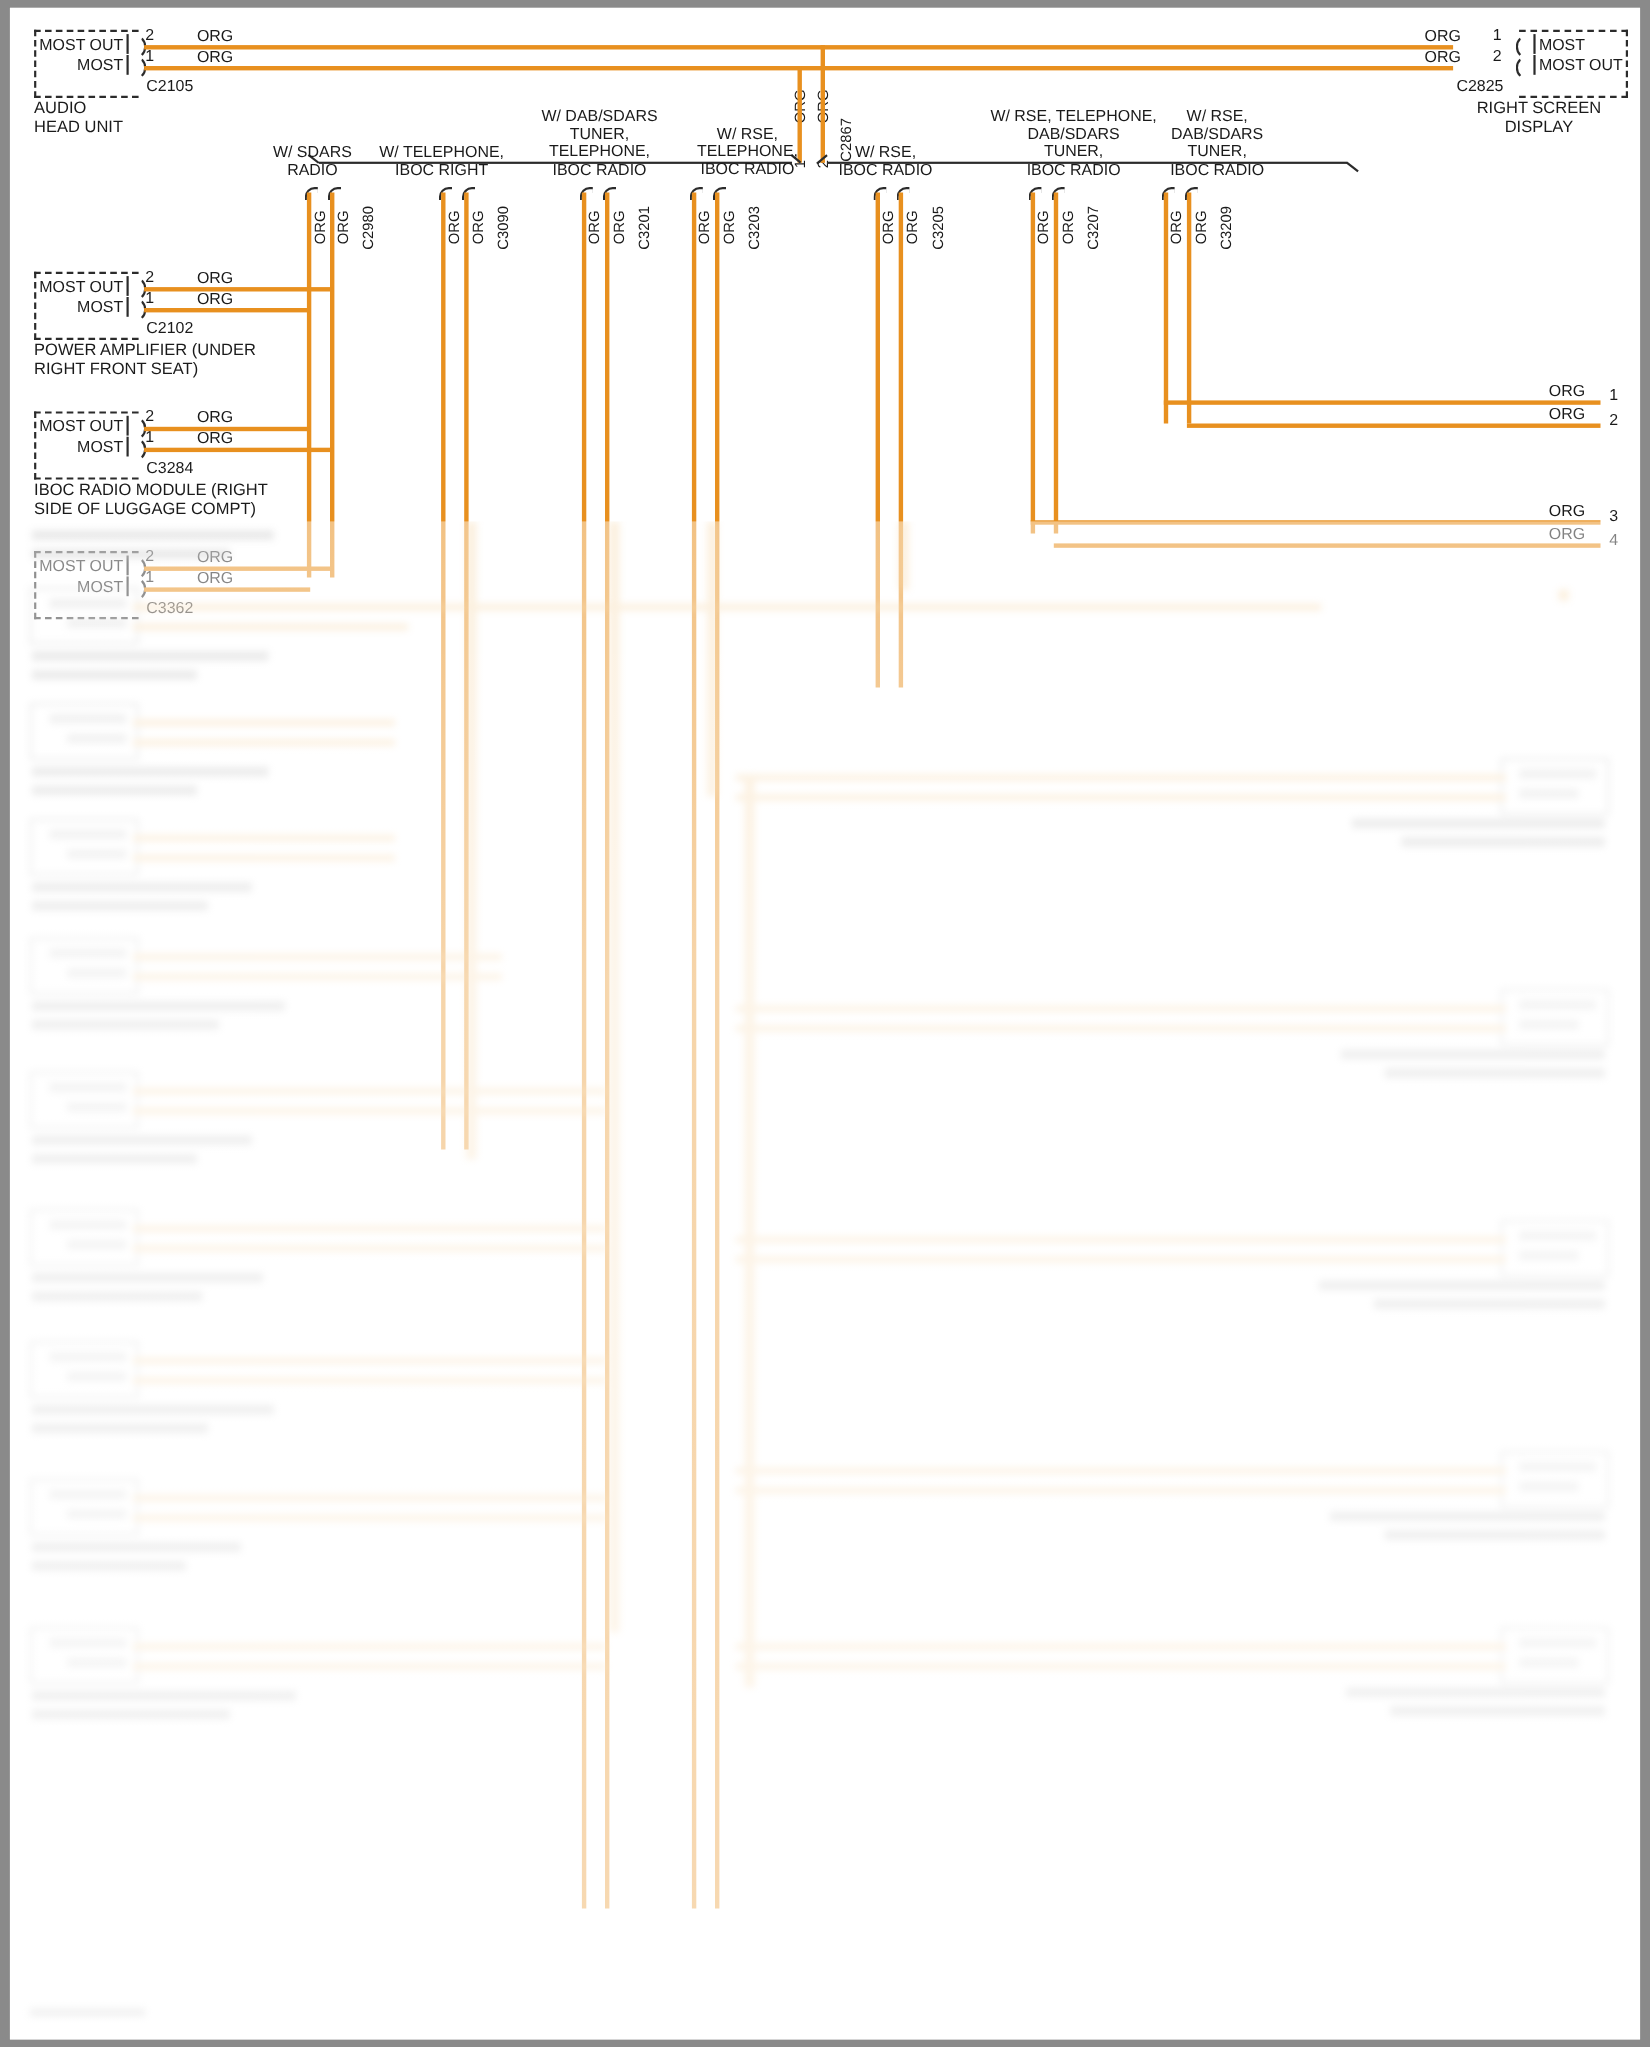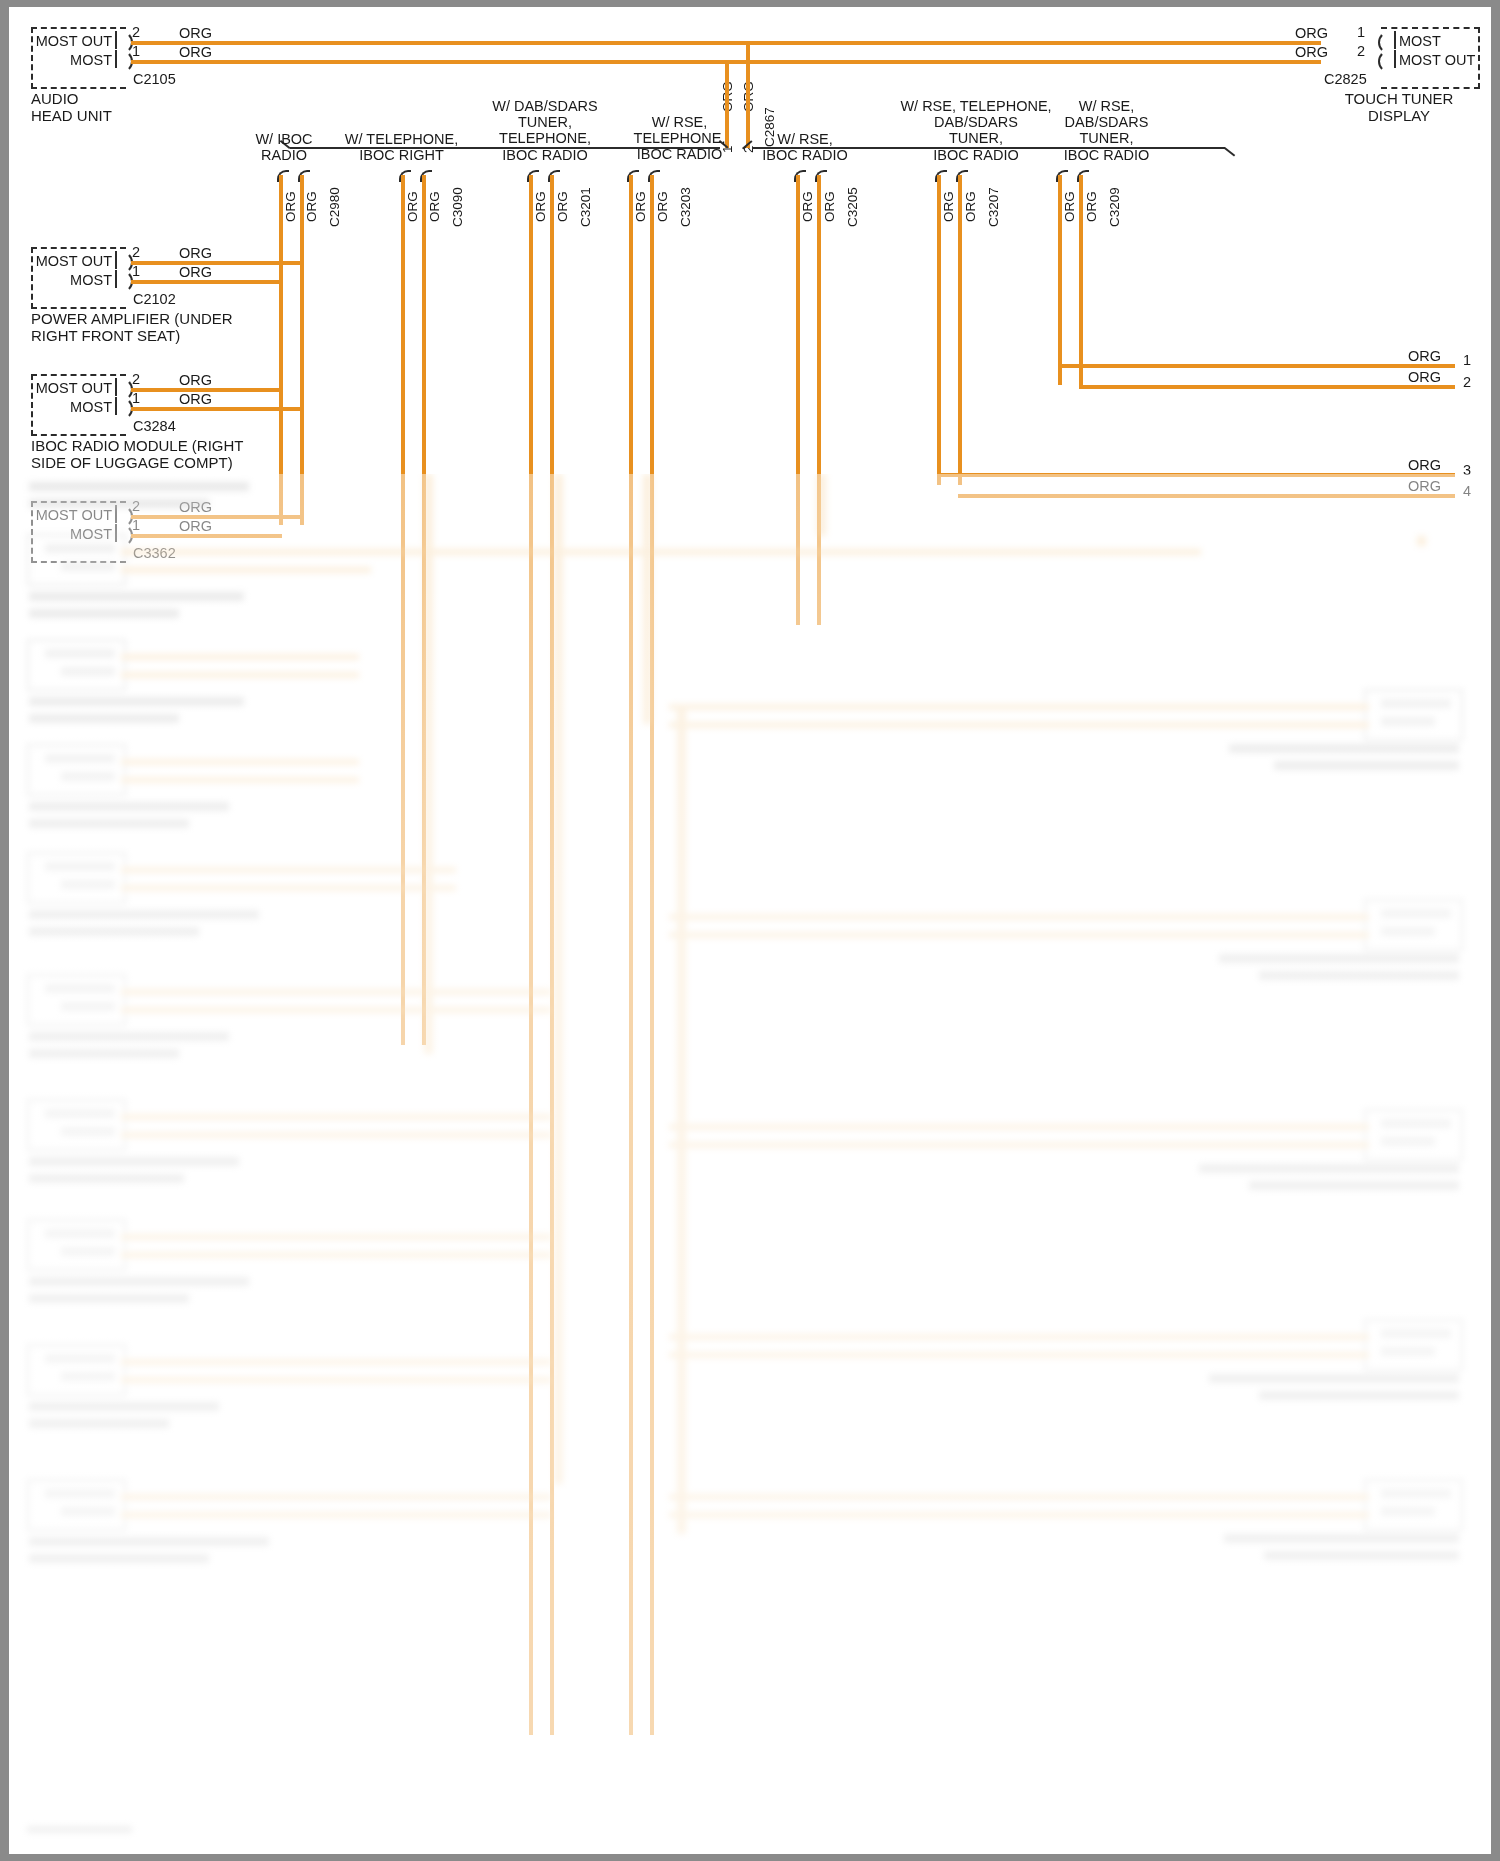--- a/index.html
+++ b/index.html
@@ -102,41 +102,41 @@
   <div class="txt t14" style="left:1315px;top:64px;">C2825</div>
 
   <div class="arcL" style="left:1369px;top:24px;"></div>
   <div class="pipe" style="left:1385px;top:24px;"></div>
   <div class="arcL" style="left:1369px;top:43px;"></div>
   <div class="pipe" style="left:1385px;top:43px;"></div>
 
   <div class="modbox" style="left:1372px;top:20px;width:97px;height:58px;border-left:none;"></div>
   <div class="txt t14" style="left:1390px;top:26px;">MOST</div>
   <div class="txt t14" style="left:1390px;top:45px;">MOST OUT</div>
-  <div class="txt t15 ctr" style="left:1310px;top:84px;width:160px;">TOUCH TUNER
+  <div class="txt t15 ctr" style="left:1310px;top:84px;width:160px;">RIGHT SCREEN
 DISPLAY</div>
 
   <div class="vtxt" style="left:711px;top:105px;">ORG</div>
   <div class="vtxt" style="left:732px;top:105px;">ORG</div>
   <div class="vtxt" style="left:711px;top:146px;">1</div>
   <div class="vtxt" style="left:732px;top:146px;">2</div>
   <div class="vtxt" style="left:753px;top:140px;">C2867</div>
 
   <div class="wire v" style="left:716px;top:53px;height:88px;"></div>
   <div class="wire v" style="left:737px;top:34px;height:107px;"></div>
 
   <div class="busline" style="left:281px;top:140px;width:430px;"></div>
   <div class="busline" style="left:743px;top:140px;width:473px;"></div>
   <div class="busdiag" style="left:272px;top:133px;width:12px;transform:rotate(38deg);"></div>
   <div class="busdiag" style="left:1216px;top:140px;width:13px;transform:rotate(38deg);"></div>
 
   <div class="busdiag" style="left:711px;top:133px;width:11px;transform:rotate(40deg);"></div>
   <div class="busdiag" style="left:733px;top:141px;width:12px;transform:rotate(-40deg);"></div>
 
-  <div class="txt t14 ctr" style="left:210px;top:124px;width:130px;">W/ IBOC
+  <div class="txt t14 ctr" style="left:210px;top:124px;width:130px;">W/ SDARS
 RADIO</div>
   <div class="vtxt" style="left:274px;top:215px;">ORG</div>
   <div class="vtxt" style="left:295px;top:215px;">ORG</div>
   <div class="vtxt" style="left:318px;top:220px;">C2980</div>
   <div class="hook" style="left:268px;top:163px;"></div>
   <div class="hook" style="left:289px;top:163px;"></div>
 
   <div class="txt t14 ctr" style="left:305px;top:124px;width:175px;">W/ TELEPHONE,
 IBOC RIGHT</div>
   <div class="vtxt" style="left:396px;top:215px;">ORG</div>

